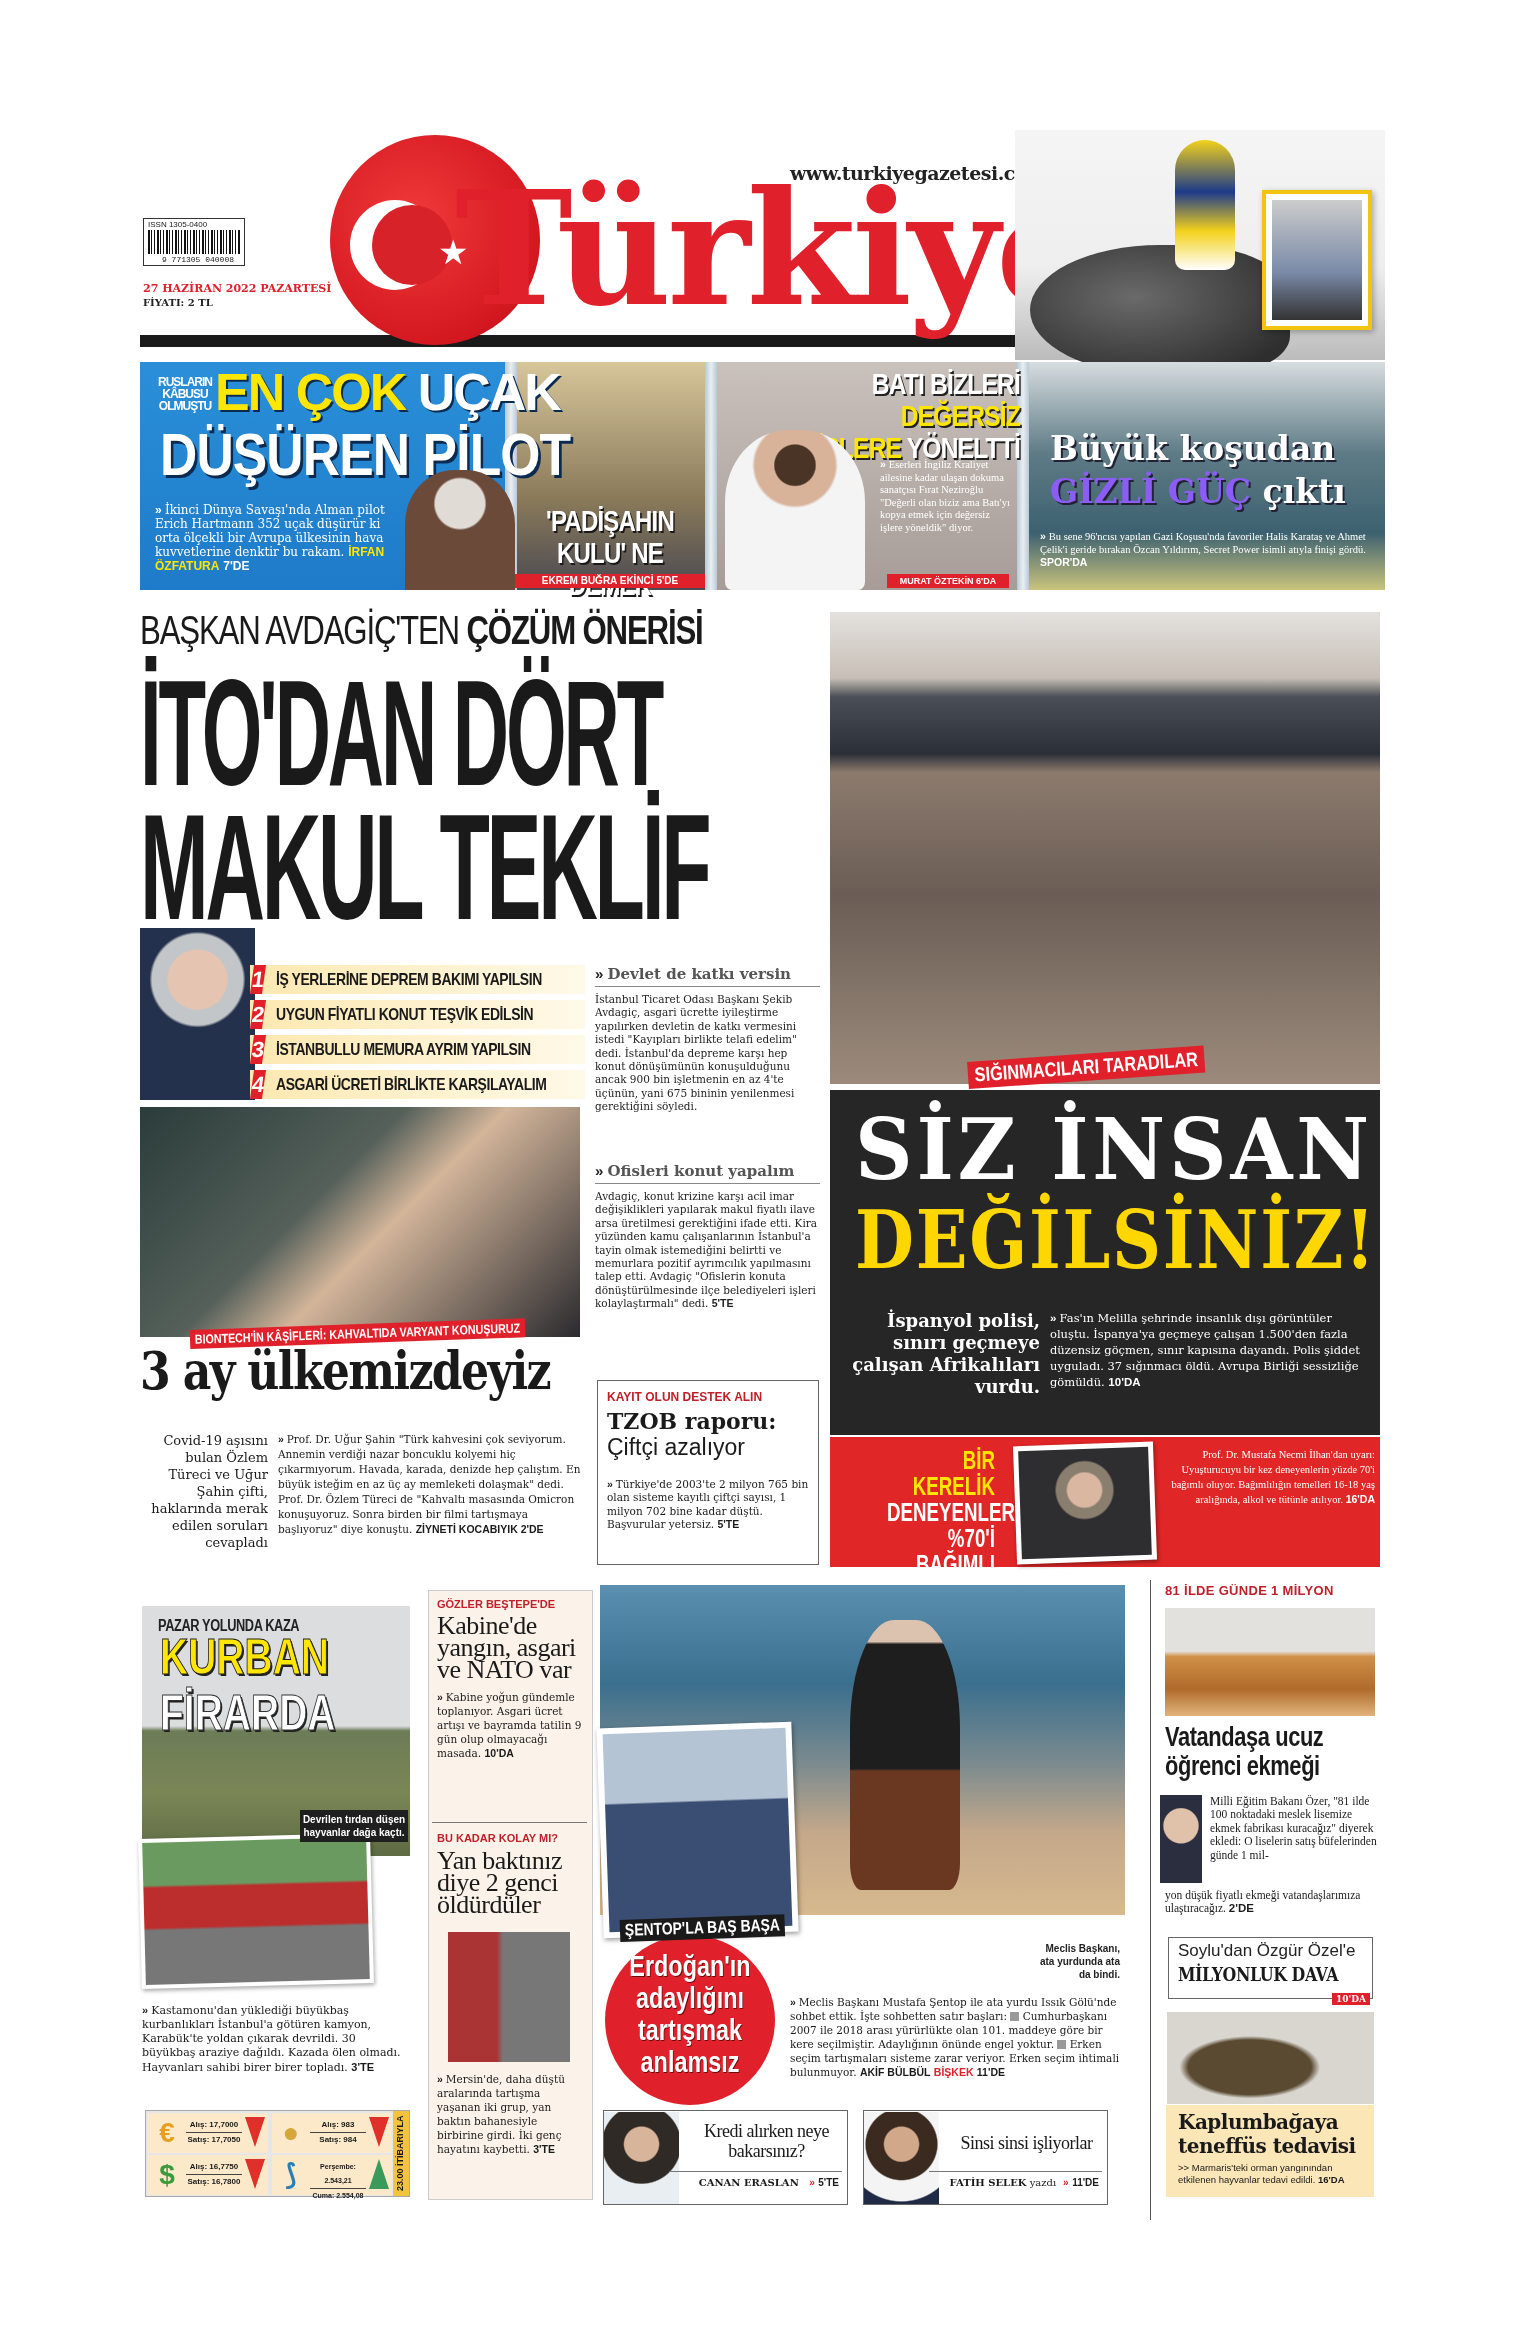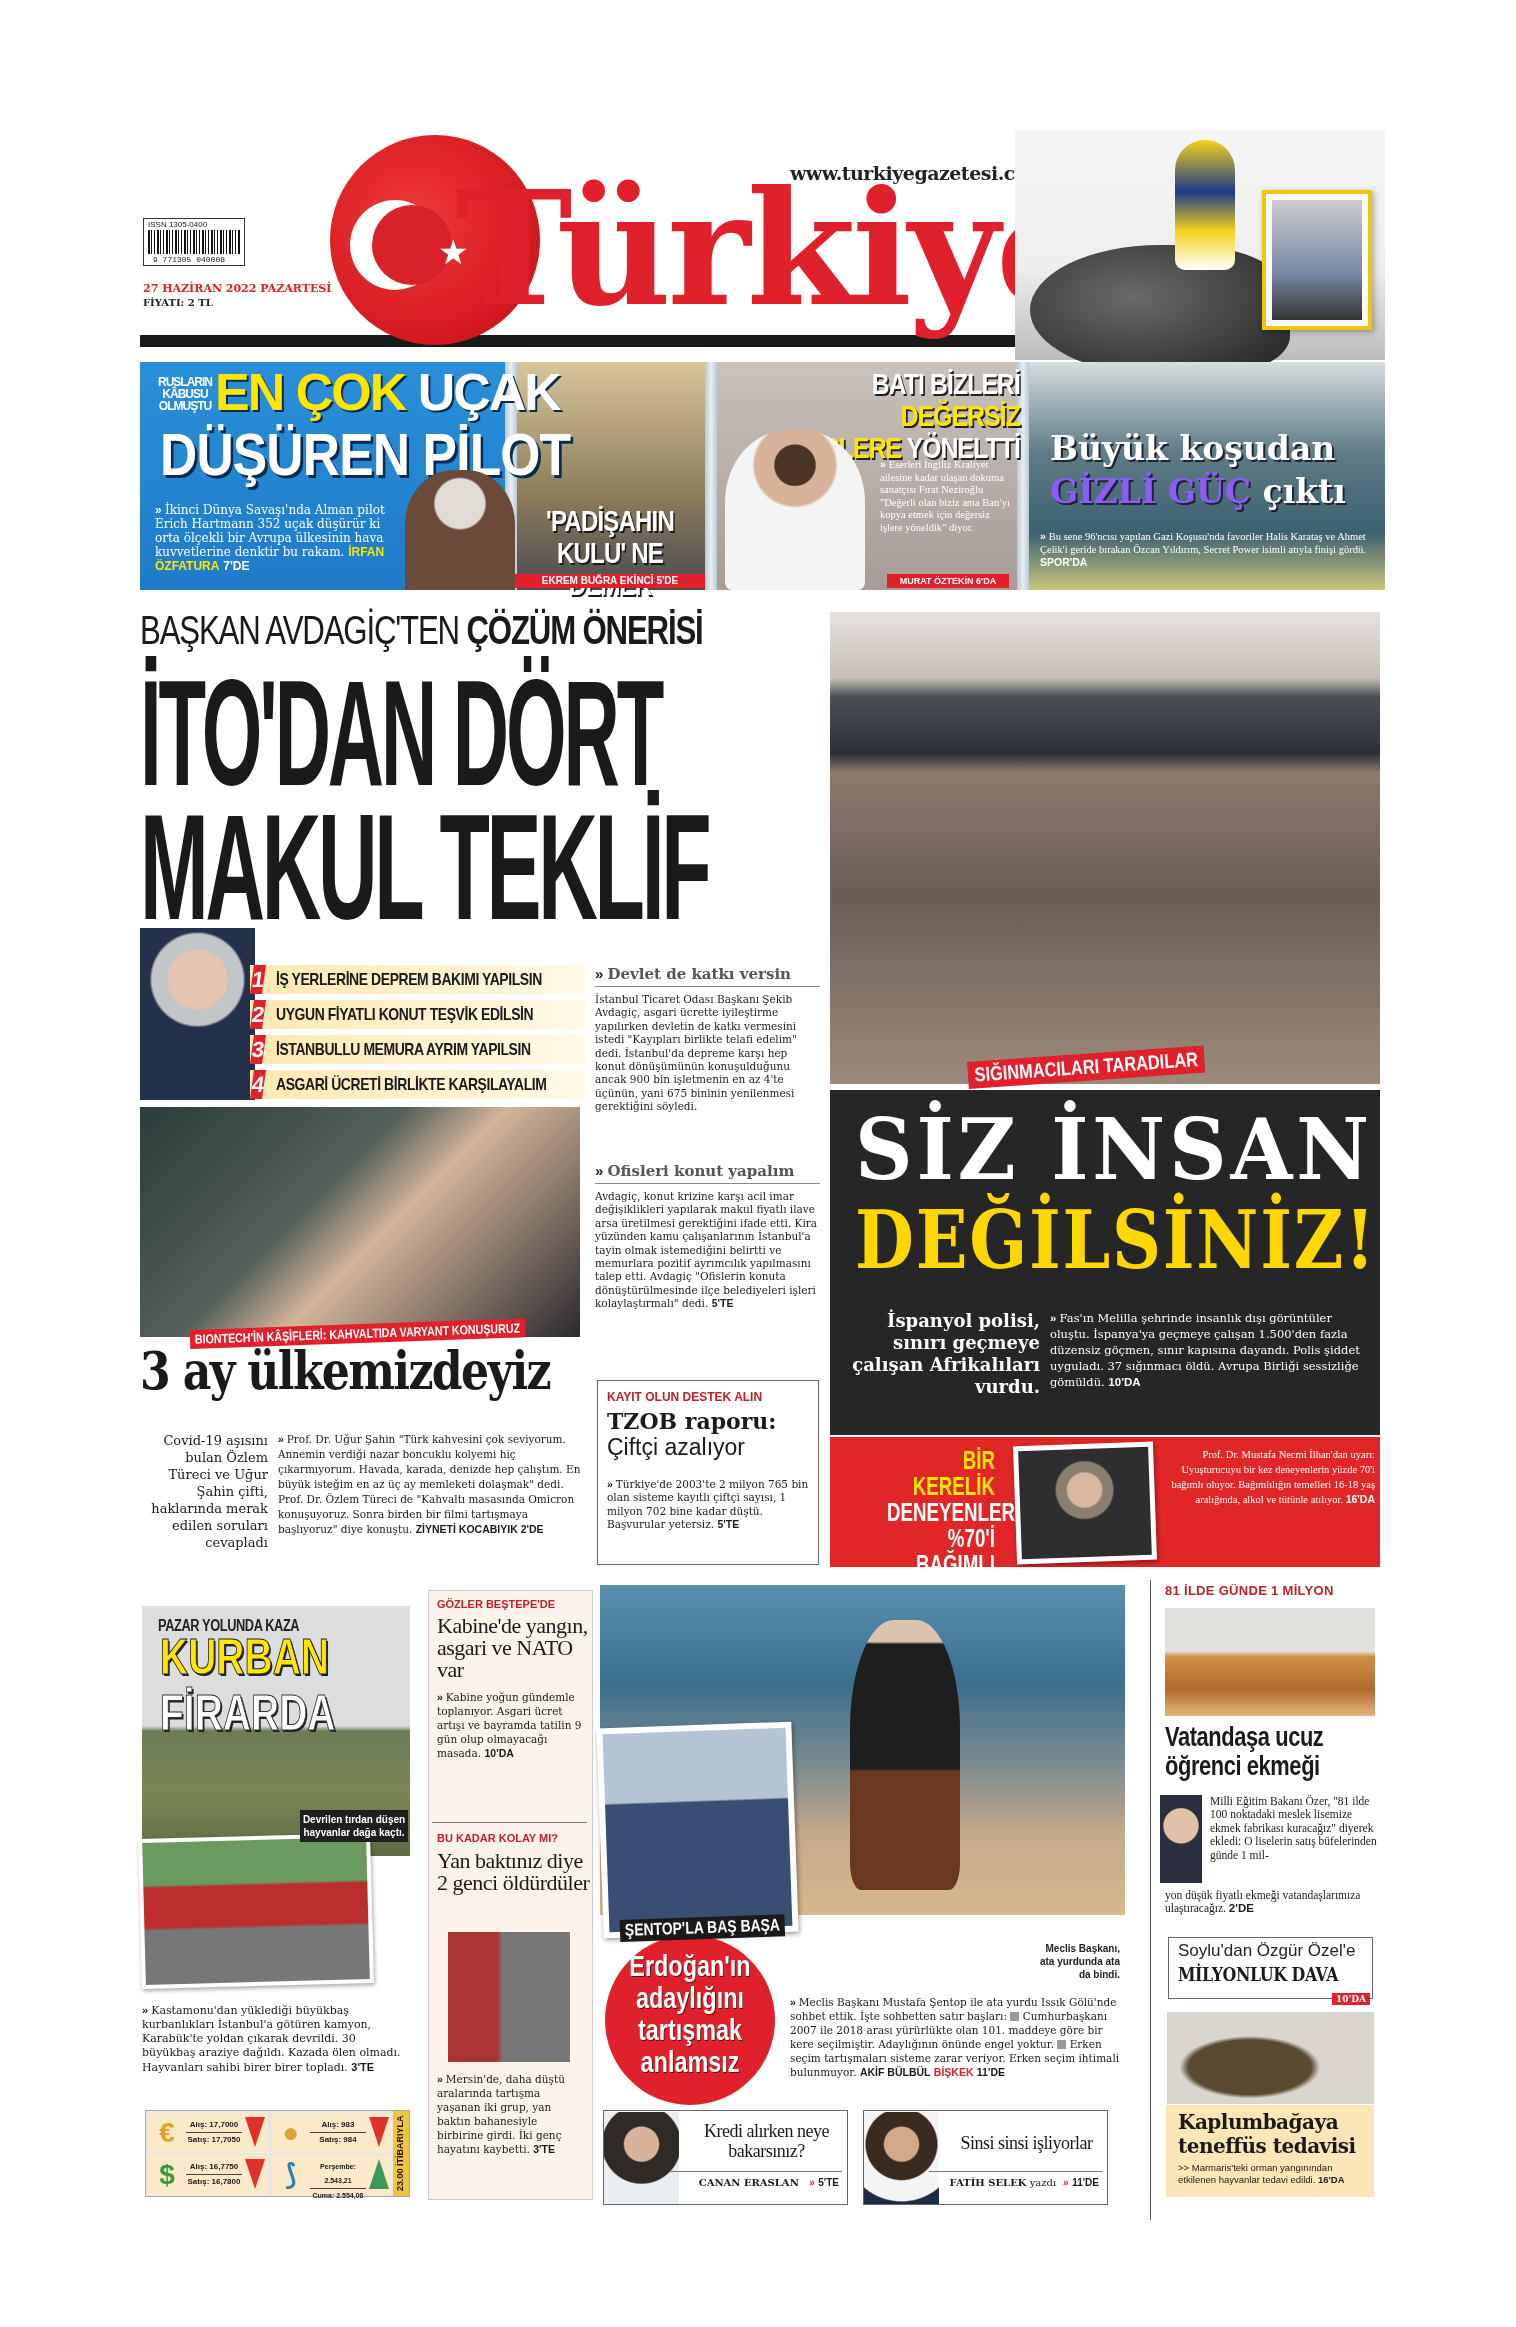--- a/index.html
+++ b/index.html
@@ -14,21 +14,21 @@
   .flag-circle { left: 330px; top: 135px; width: 210px; height: 210px; border-radius: 50%; background: radial-gradient(circle at 40% 40%, #f03a3a, #d41820 70%, #b0101a); }
   .crescent { left: 350px; top: 200px; width: 90px; height: 90px; border-radius: 50%; background: #fff; }
   .crescent-cut { left: 372px; top: 205px; width: 80px; height: 80px; border-radius: 50%; background: #d8222a; }
   .star { left: 438px; top: 235px; color: #fff; font-size: 34px; line-height: 1; }
   .logo-text { left: 455px; top: 170px; font-family: "DejaVu Serif", serif; font-weight: 900; font-size: 158px; color: #e0202a; line-height: 1; letter-spacing: -4px; }
   .black-rule { left: 140px; top: 335px; width: 1240px; height: 12px; background: #1a1a1a; }
   .site-url { left: 790px; top: 162px; font-family: "DejaVu Serif", serif; font-size: 19px; color: #222; font-weight: bold; letter-spacing: -0.5px; }
   .barcode { left: 143px; top: 218px; width: 102px; height: 48px; border: 1.5px solid #333; background: #fff; }
   .barcode .issn { position: absolute; top: 1px; left: 4px; font-size: 8px; font-family: "Liberation Sans", sans-serif; }
   .barcode .bars { position: absolute; top: 11px; left: 4px; width: 92px; height: 24px; background: repeating-linear-gradient(90deg, #111 0 2px, #fff 2px 3px, #111 3px 4px, #fff 4px 6px, #111 6px 7px, #fff 7px 9px); }
-  .barcode .num { position: absolute; bottom: 1px; left: 9px; font-size: 8px; font-family: "Liberation Mono", monospace; }
+  .barcode .num { position: absolute; bottom: 1px; left: 18px; font-size: 8px; font-family: "Liberation Mono", monospace; }
   .date { left: 143px; top: 282px; font-size: 11px; font-weight: 900; color: #e0202a; font-family: "DejaVu Serif", serif; }
   .price { left: 143px; top: 297px; font-size: 10px; font-weight: 900; color: #222; font-family: "DejaVu Serif", serif; }
 
   
   .jockey-img { left: 1015px; top: 130px; width: 370px; height: 230px; background: linear-gradient(180deg, #f5f5f5 0%, #eee 60%, #bbb 100%); overflow: hidden; }
   .horse { left: 1030px; top: 245px; width: 260px; height: 130px; border-radius: 50% 40% 30% 50%; background: radial-gradient(ellipse at 40% 40%, #6a6a6a, #2e2e2e 80%); }
   .rider { left: 1175px; top: 140px; width: 60px; height: 130px; border-radius: 30px 30px 10px 10px; background: linear-gradient(180deg, #f3d21b 0%, #1d3a8a 40%, #f3d21b 70%, #fff 100%); }
   .trophy-frame { left: 1262px; top: 190px; width: 110px; height: 140px; background: #fff; border: 4px solid #f1c40f; box-shadow: 2px 2px 6px rgba(0,0,0,.3); }
   .trophy-frame .in { position: absolute; inset: 6px; background: linear-gradient(180deg, #ccc, #7a8aa8 60%, #333); }
   .t1 { left: 140px; top: 362px; width: 370px; height: 228px; background: linear-gradient(180deg, #2a8fd8, #1e7bc9); }
@@ -126,21 +126,21 @@
   .cur-cell .v .a { border-bottom: 1px solid #444; display: block; }
   .cur-cell .arr { position: absolute; right: 3px; top: 4px; width: 0; height: 0; border-left: 10px solid transparent; border-right: 10px solid transparent; }
   .arr.down { border-top: 30px solid #e0302a; }
   .arr.up { border-bottom: 30px solid #3a9a5c; }
   .cur-side { position: absolute; right: 0; top: 0; width: 16px; height: 85px; background: #f3c340; }
   .cur-side span { position: absolute; left: 2px; top: 80px; transform-origin: left top; transform: rotate(-90deg); font-family: "Liberation Sans", sans-serif; font-weight: 900; font-size: 9px; white-space: nowrap; }
 
   
   .mid-col { left: 428px; top: 1590px; width: 165px; height: 610px; background: #fbf3ea; border: 1px solid #ccc; }
   .mid-kick { left: 437px; width: 160px; color: #c0202a; font-family: "Liberation Sans", sans-serif; font-weight: 900; font-size: 11px; }
-  .mid-h { left: 437px; width: 155px; font-family: "Liberation Serif", serif; font-size: 22px; line-height: 22px; letter-spacing: -0.5px; }
+  .mid-h { left: 437px; width: 155px; font-family: "Liberation Serif", serif; font-size: 26px; line-height: 22px; letter-spacing: -0.5px; }
   .mid-body { left: 437px; width: 150px; font-size: 10.5px; line-height: 14px; }
   .mid-body b { font-family: "Liberation Sans", sans-serif; font-weight: 900; }
   .mid-rule { left: 432px; width: 155px; height: 1px; background: #777; }
   .youths-img { left: 448px; top: 1932px; width: 122px; height: 130px; background: linear-gradient(90deg, #a33 0 40%, #777 45% 100%); }
 
   
   .sentop-img { left: 600px; top: 1585px; width: 525px; height: 330px; background: linear-gradient(180deg, #5b8fb0 0%, #3b6f8e 30%, #7e8c8f 55%, #c4a88a 75%, #d7b98e 100%); }
   .rider2 { left: 850px; top: 1620px; width: 110px; height: 270px; background: linear-gradient(180deg, #dcc3b0 0 8%, #1e1e1e 9% 55%, #6a3720 56% 100%); border-radius: 40% 40% 10% 10%; }
   .inset-photo { left: 600px; top: 1725px; width: 195px; height: 210px; background: #fff; transform: rotate(-2deg); box-shadow: 1px 2px 5px rgba(0,0,0,.4); }
   .inset-photo .in { position: absolute; inset: 6px; background: linear-gradient(180deg, #b5c4d4 0 35%, #3a4d72 36% 100%); }

